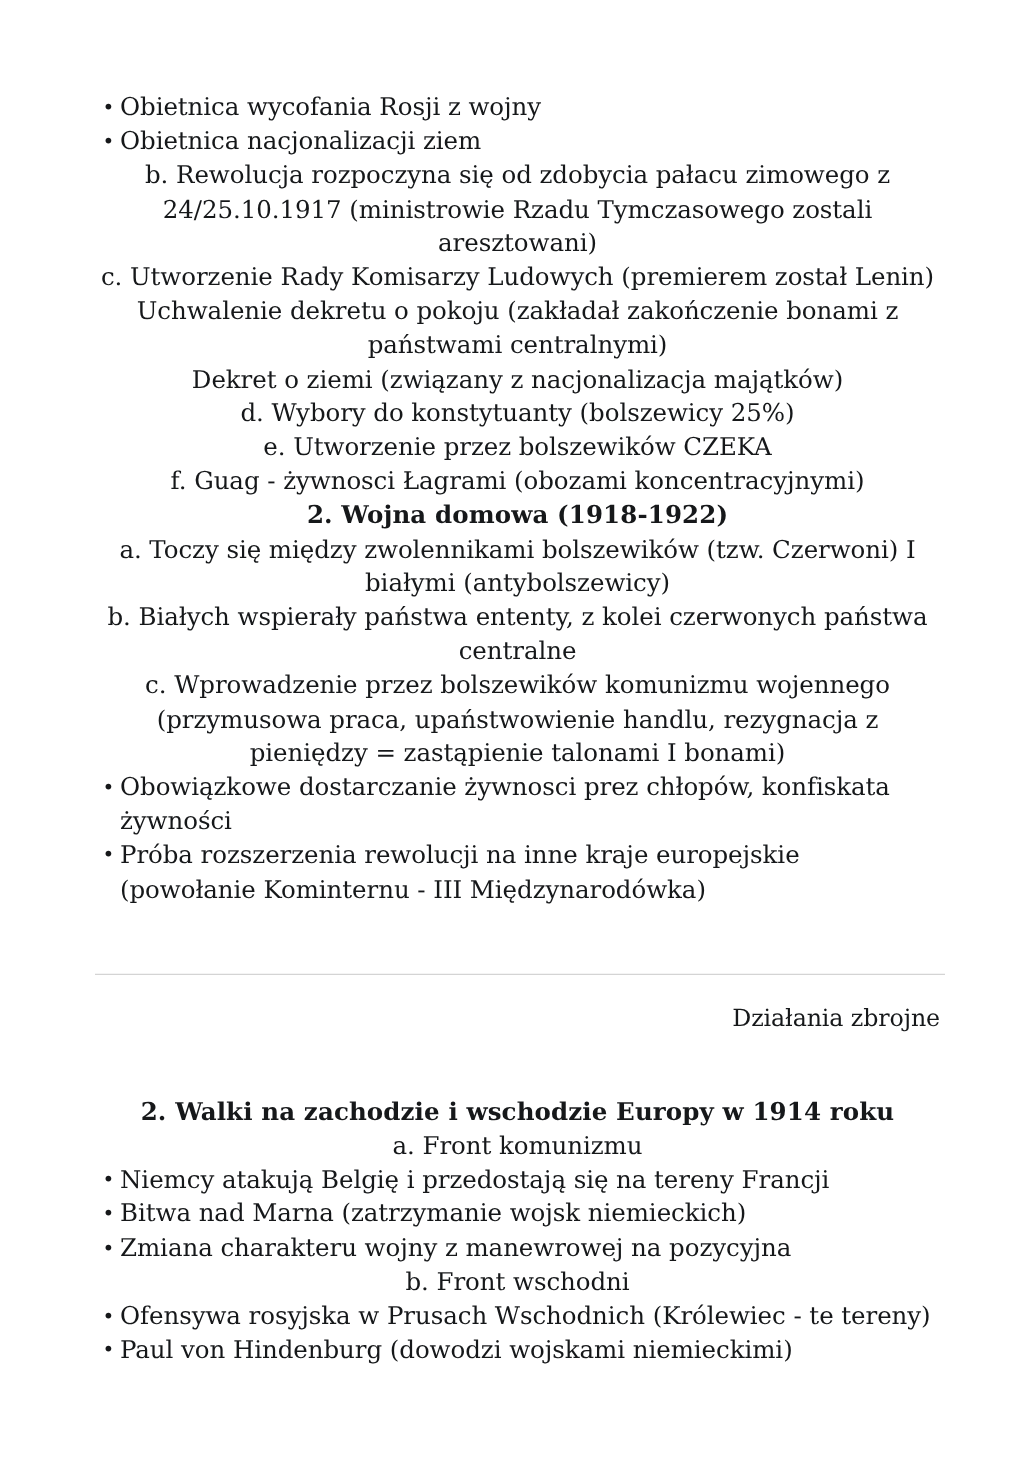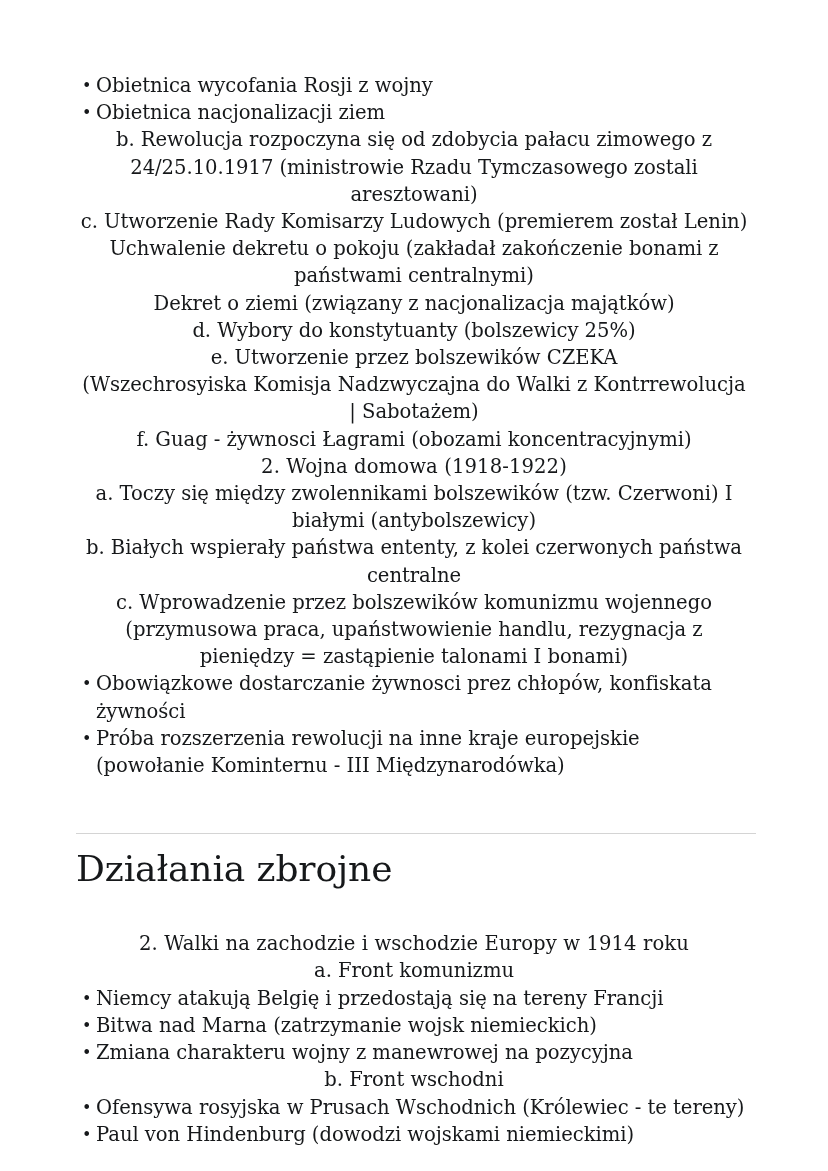--- a/index.html
+++ b/index.html
@@ -43,55 +43,55 @@
     padding-left: 20px;
   }
   .line.bullet > .bullet-dot {
     position: absolute;
     left: 6px;
     top: 0;
     line-height: 27.2px;
     font-size: 16px;
   }
   .line.bold {
-    font-weight: 400;
+    font-weight: 700;
     letter-spacing: 0.1px;
   }
   .divider {
     border: 0;
     border-top: 1px solid #d4d4d4;
     margin: 0;
     width: 680px;
   }
   .spacer-before-rule { height: 54px; }
   .spacer-after-rule  { height: 18px; }
   .section-heading {
-    font-size: 36px;
+    font-size: 19px;
     line-height: 34px;
     font-weight: 400;
     margin: 0;
     letter-spacing: -0.1px;
+    text-align: right;
   }
   .spacer-after-heading { height: 44px; }
 </style>
 </head>
 <body>
 
 <div class="page">
 
   <div class="note-block" id="block-one">
       <p class="line bullet"><span class="bullet-dot">•</span><span>Obietnica wycofania Rosji z wojny</span></p>
       <p class="line bullet"><span class="bullet-dot">•</span><span>Obietnica nacjonalizacji ziem</span></p>
       <p class="line plain">b. Rewolucja rozpoczyna się od zdobycia pałacu zimowego z 24/25.10.1917 (ministrowie Rzadu Tymczasowego zostali aresztowani)</p>
       <p class="line plain">c. Utworzenie Rady Komisarzy Ludowych (premierem został Lenin)</p>
       <p class="line plain">Uchwalenie dekretu o pokoju (zakładał zakończenie bonami z państwami centralnymi)</p>
       <p class="line plain">Dekret o ziemi (związany z nacjonalizacja majątków)</p>
       <p class="line plain">d. Wybory do konstytuanty (bolszewicy 25%)</p>
       <p class="line plain">e. Utworzenie przez bolszewików CZEKA</p>
-      <p class="line plain">(Wszechrosyiska Komisja Nadzwyczajna do Walki z Kontrrewolucja | Sabotażem)</p>
       <p class="line plain">f. Guag - żywnosci Łagrami (obozami koncentracyjnymi)</p>
       <p class="line plain bold">2. Wojna domowa (1918-1922)</p>
       <p class="line plain">a. Toczy się między zwolennikami bolszewików (tzw. Czerwoni) I białymi (antybolszewicy)</p>
       <p class="line plain">b. Białych wspierały państwa ententy, z kolei czerwonych państwa centralne</p>
       <p class="line plain">c. Wprowadzenie przez bolszewików komunizmu wojennego (przymusowa praca, upaństwowienie handlu, rezygnacja z pieniędzy = zastąpienie talonami I bonami)</p>
       <p class="line bullet"><span class="bullet-dot">•</span><span>Obowiązkowe dostarczanie żywnosci prez chłopów, konfiskata żywności</span></p>
       <p class="line bullet"><span class="bullet-dot">•</span><span>Próba rozszerzenia rewolucji na inne kraje europejskie (powołanie Kominternu - III Międzynarodówka)</span></p>
     </div>
 
   <div class="spacer-before-rule"></div>

